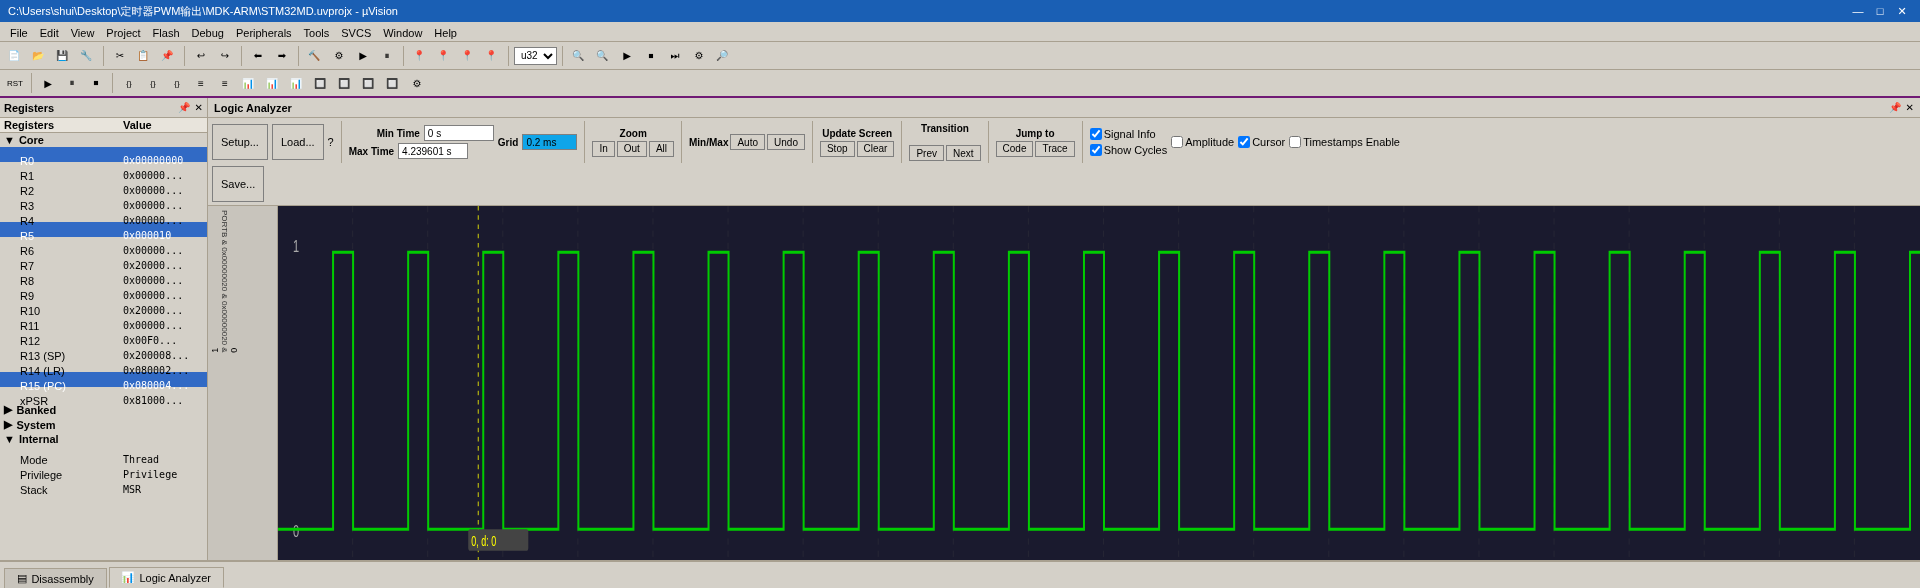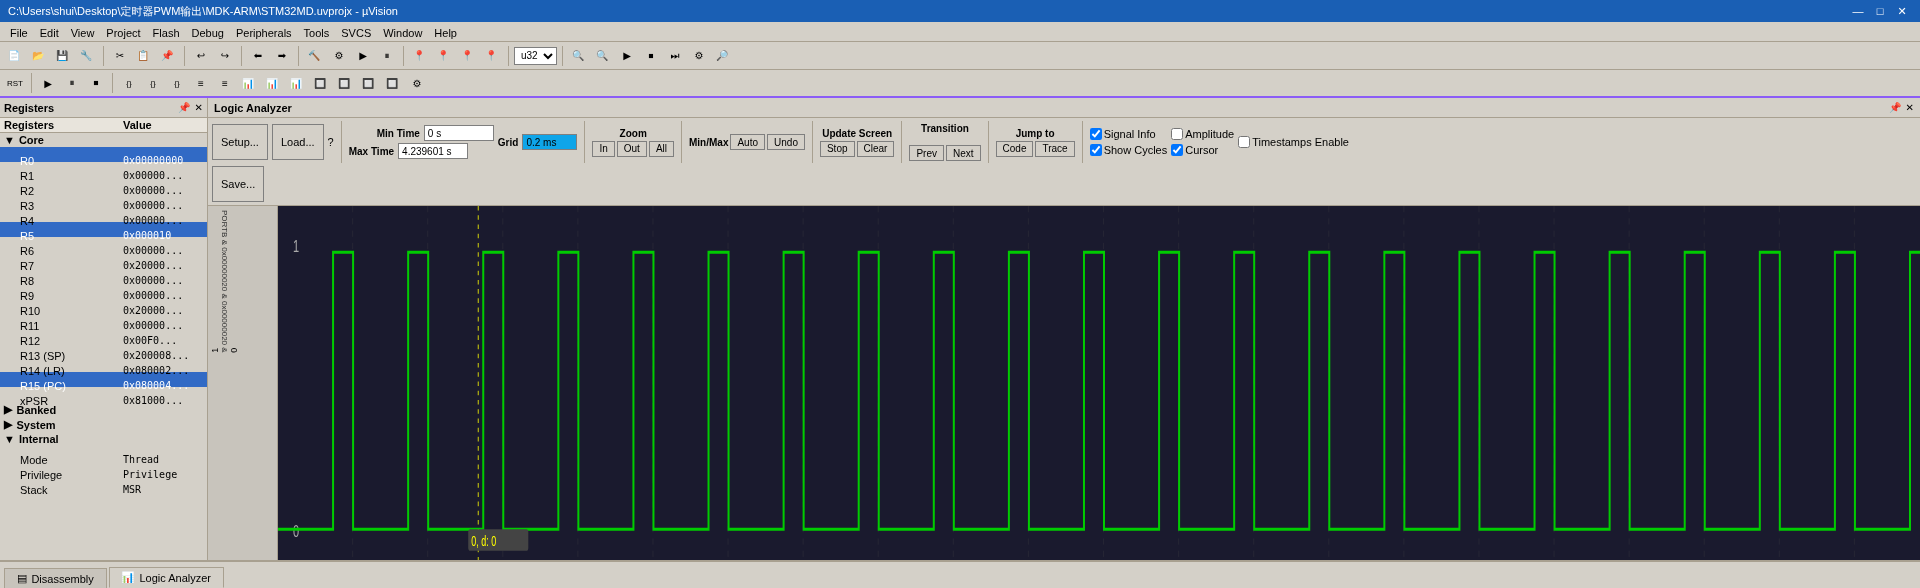--- a/index.html
+++ b/index.html
@@ -322,21 +322,21 @@
   <div class="tb-sep"></div>
   <button class="tb-btn">🔍</button>
   <button class="tb-btn">🔍</button>
   <button class="tb-btn">▶</button>
   <button class="tb-btn">⏹</button>
   <button class="tb-btn">⏭</button>
   <button class="tb-btn">⚙</button>
   <button class="tb-btn">🔎</button>
 </div>
 
-<div class="toolbar" style="border-bottom: 2px solid #8b5cf6;">
+<div class="toolbar" style="border-bottom: 2px solid #701a75;">
   <button class="tb-btn" style="font-size:8px;">RST</button>
   <div class="tb-sep"></div>
   <button class="tb-btn">▶</button>
   <button class="tb-btn">⏸</button>
   <button class="tb-btn">⏹</button>
   <div class="tb-sep"></div>
   <button class="tb-btn" style="font-size:8px;">{}</button>
   <button class="tb-btn" style="font-size:8px;">{}</button>
   <button class="tb-btn" style="font-size:8px;">{}</button>
   <button class="tb-btn">≡</button>
@@ -545,21 +545,21 @@
         <div style="display:flex;flex-direction:column;gap:4px;">
           <label class="la-checkbox">
             <input type="checkbox" checked="" style="">
             <span>Signal Info</span>
           </label>
           <label class="la-checkbox">
             <input type="checkbox" checked="" style="">
             <span>Show Cycles</span>
           </label>
         </div>
-        <div style="display:flex;flex-direction:column;gap:4px;">
+        <div style="display:flex;flex-direction:row;gap:4px;">
           <label class="la-checkbox">
             <input type="checkbox" style="">
             <span>Amplitude</span>
           </label>
           <label class="la-checkbox">
             <input type="checkbox" checked="" style="">
             <span>Cursor</span>
           </label>
         </div>
         <div style="display:flex;flex-direction:column;gap:4px;">

